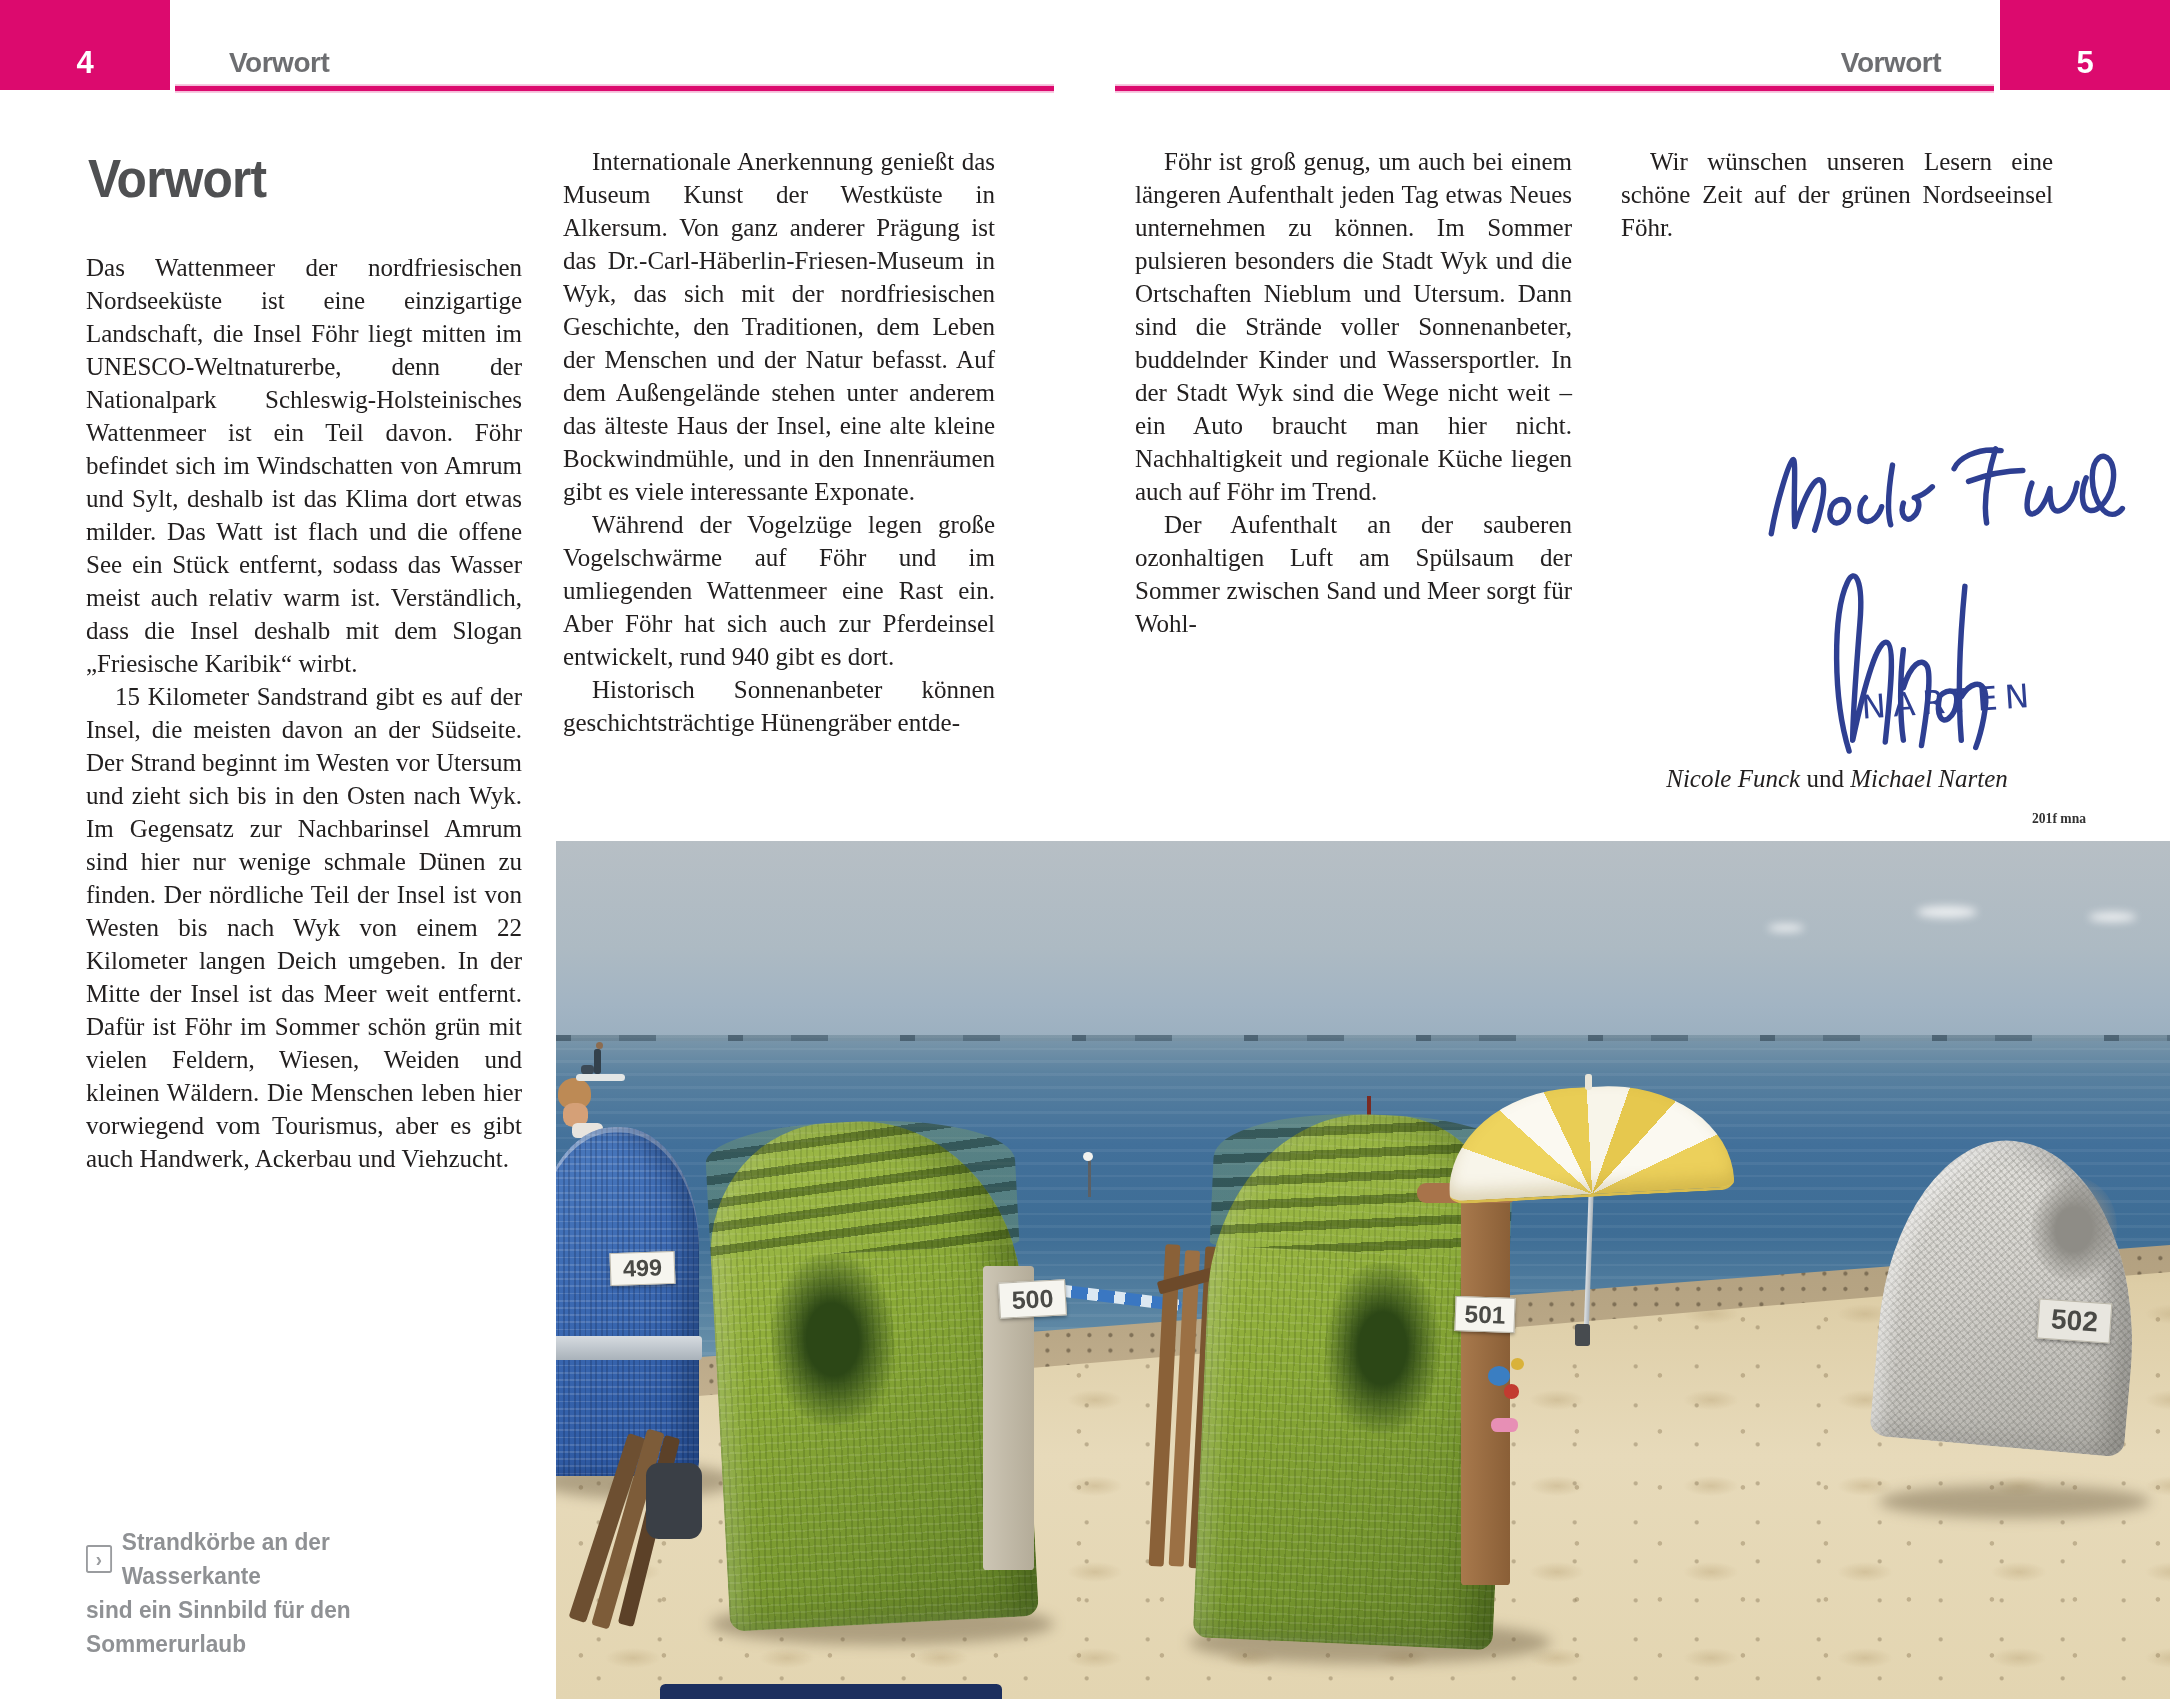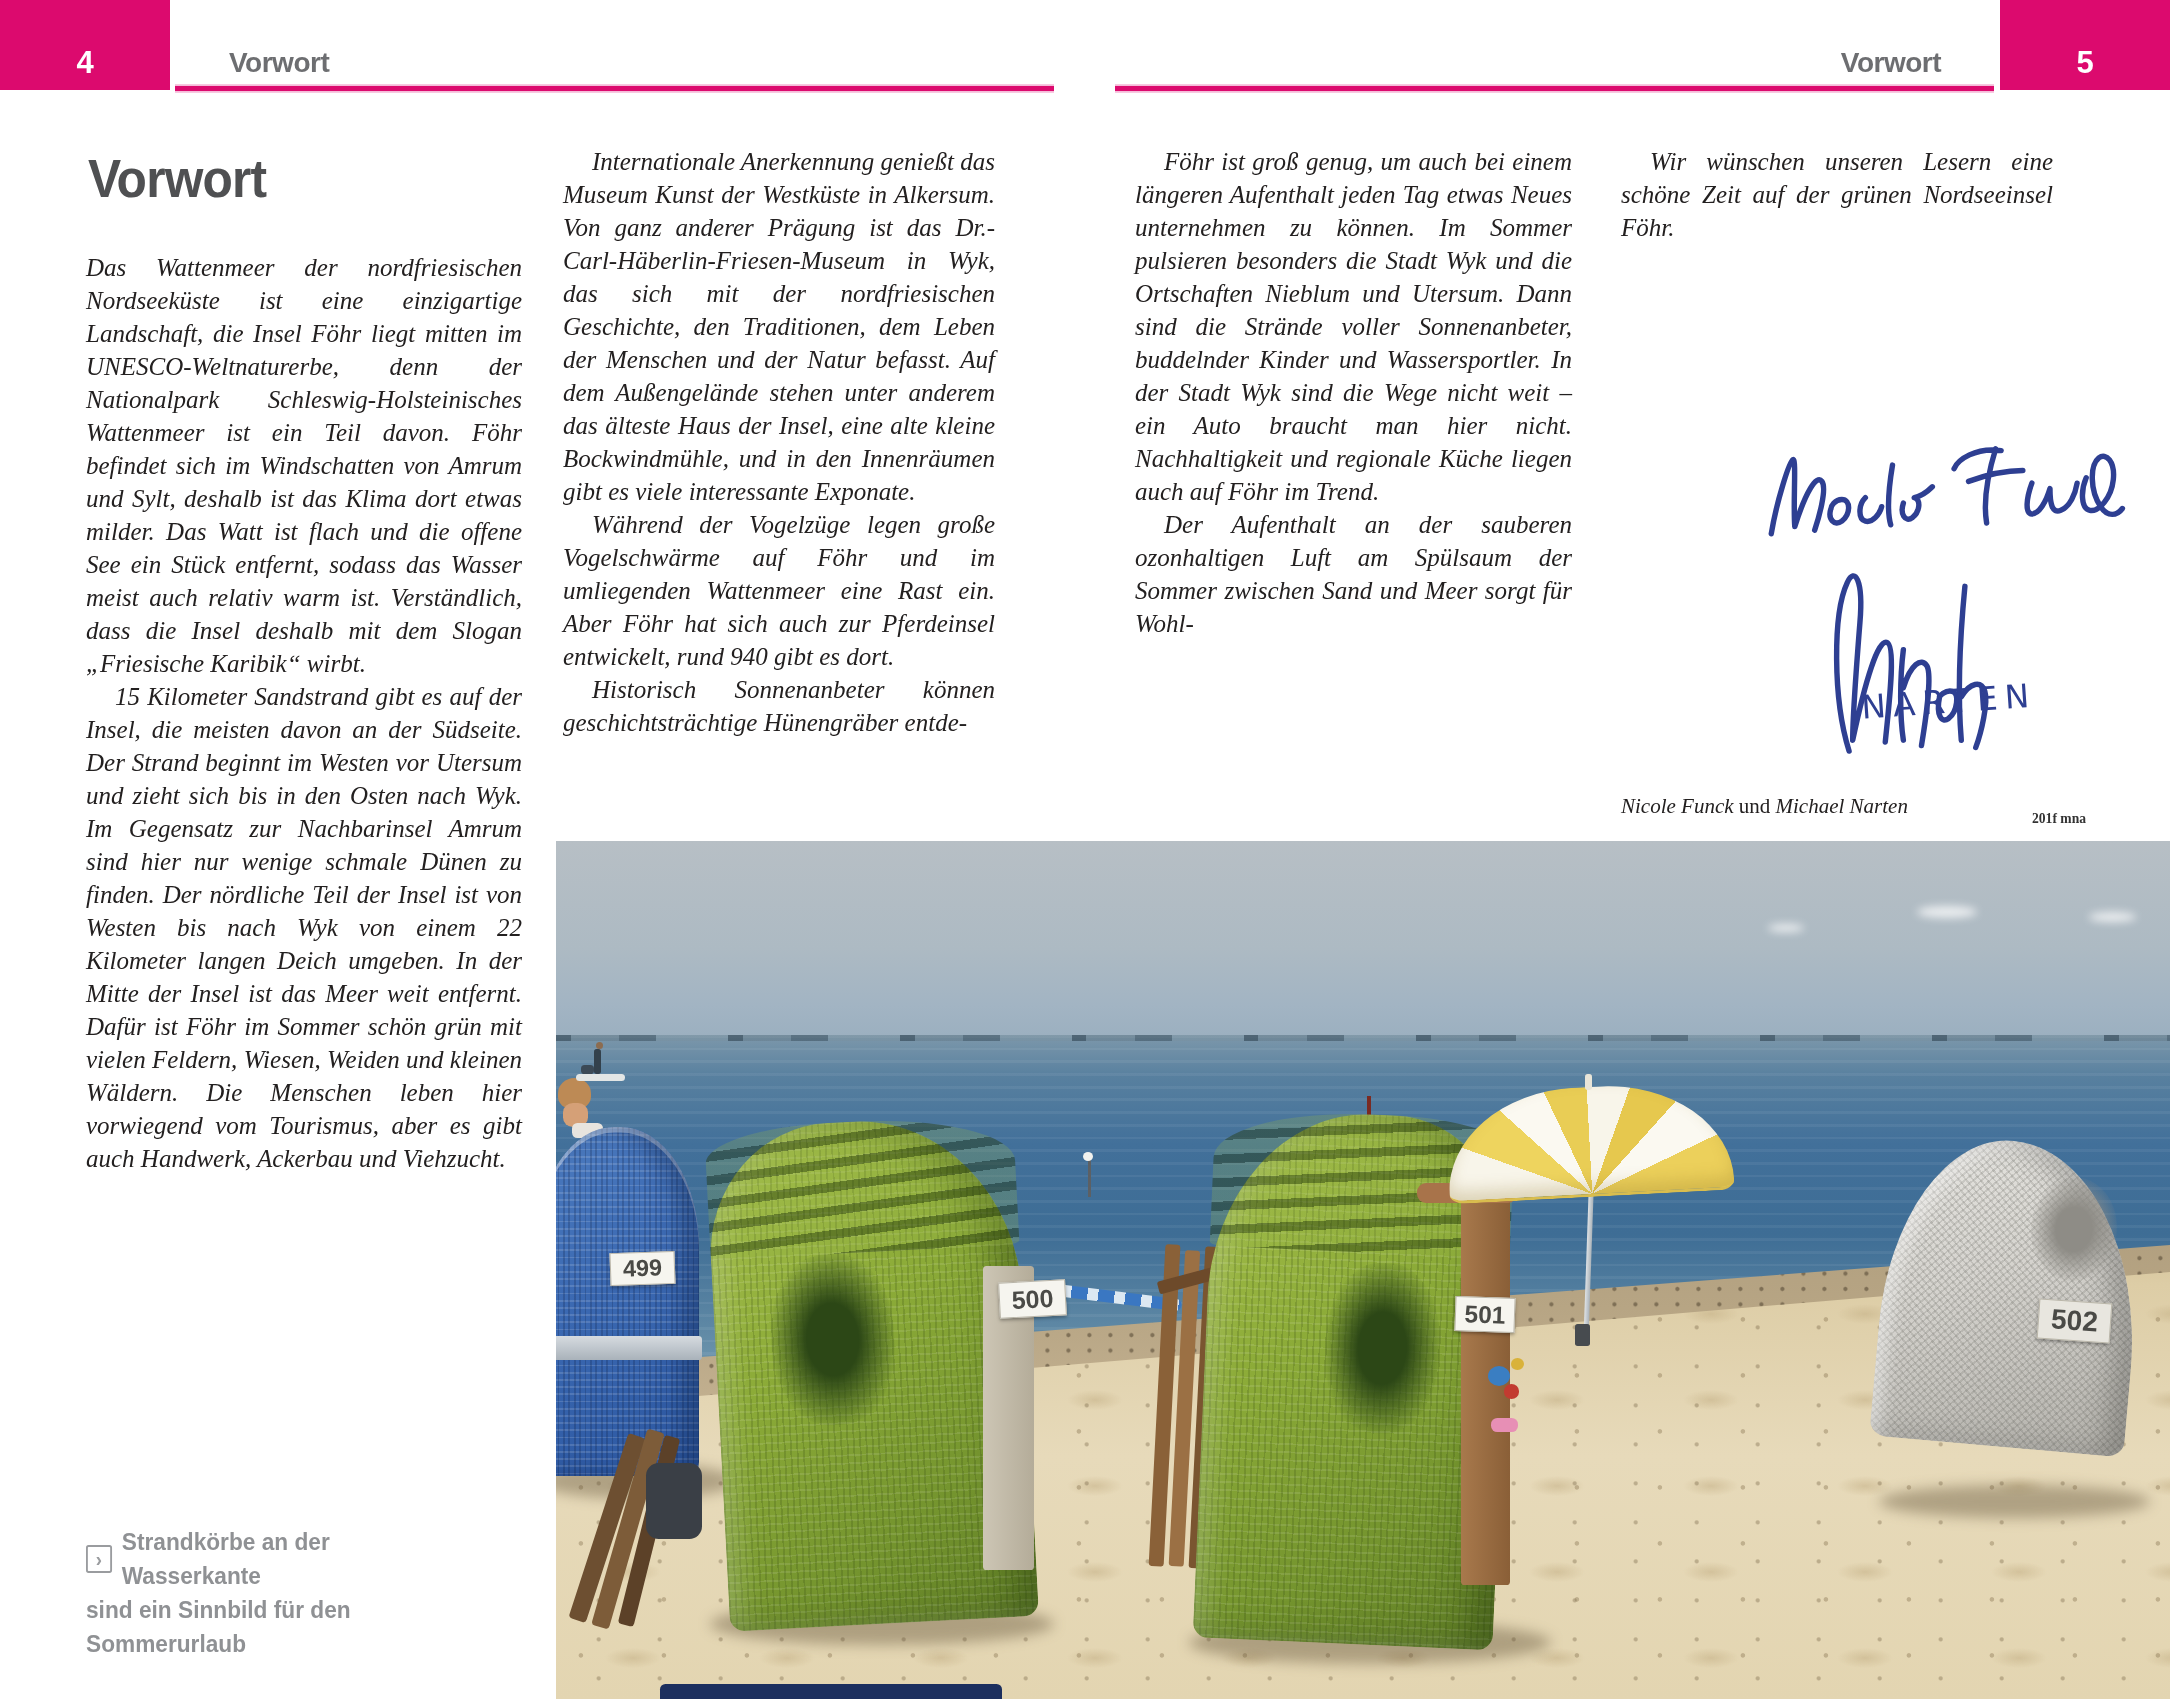--- a/index.html
+++ b/index.html
@@ -23,40 +23,40 @@
   .hlabel-right{left:1621px;width:320px;text-align:right;}
 
   
   .page-title{position:absolute;left:88px;top:147px;
       font-family:"Liberation Sans",sans-serif;font-weight:bold;font-size:54px;
       color:#4f5052;letter-spacing:-0.9px;transform:scaleX(.92);transform-origin:left top;}
 
   
   .col{position:absolute;font-size:25px;line-height:33px;text-align:justify;
        hyphens:auto;-webkit-hyphens:auto;}
-  .col p{margin:0;font-style:italic;}
+  .col p{margin:0;}
   .col p.ind{text-indent:29px;}
   .col1{left:86px;top:251px;width:436px;}
   .col2{left:563px;top:145px;width:432px;}
   .col3{left:1135px;top:145px;width:437px;}
   .col4{left:1621px;top:145px;width:432px;}
 
   
   .caption{position:absolute;left:86px;top:1525px;width:398px;
       font-family:"Liberation Sans",sans-serif;font-weight:bold;font-size:24.4px;
       line-height:34px;color:#8f9194;transform:scaleX(.93);transform-origin:left top;}
   .caption .row1{display:flex;align-items:center;gap:11px;}
   .cap-icon{width:23.5px;height:23.5px;border:2.3px solid #9a9c9f;border-radius:2.7px;
       display:flex;align-items:center;justify-content:center;font-size:20px;
       line-height:1;color:#9a9c9f;flex:0 0 auto;font-weight:bold;}
 
   
   .sig-svg{position:absolute;left:1764px;top:418px;width:362px;height:362px;}
-  .sig-names{position:absolute;left:1621px;top:765px;width:432px;text-align:left;
-      font-size:21px;color:#232020;margin-top:29px;}
+  .sig-names{position:absolute;left:1621px;top:765px;width:432px;text-align:center;
+      font-size:25px;color:#232020;}
   .sig-names .it{font-style:italic;}
 
   
   .photo{position:absolute;left:556px;top:841px;width:1614px;height:858px;
          overflow:hidden;background:#e4d6b2;}
   .credit{position:absolute;top:811px;left:1621px;width:465px;text-align:right;
       font-family:Liberation Serif, serif;font-weight:bold;font-size:13.6px;color:#333;}
 
   .sky{position:absolute;left:0;top:0;width:100%;height:194px;z-index:1;
        background:linear-gradient(180deg,#b7bfc5 0%,#adbac3 55%,#a2b4c3 85%,#9cb0c0 100%);}

